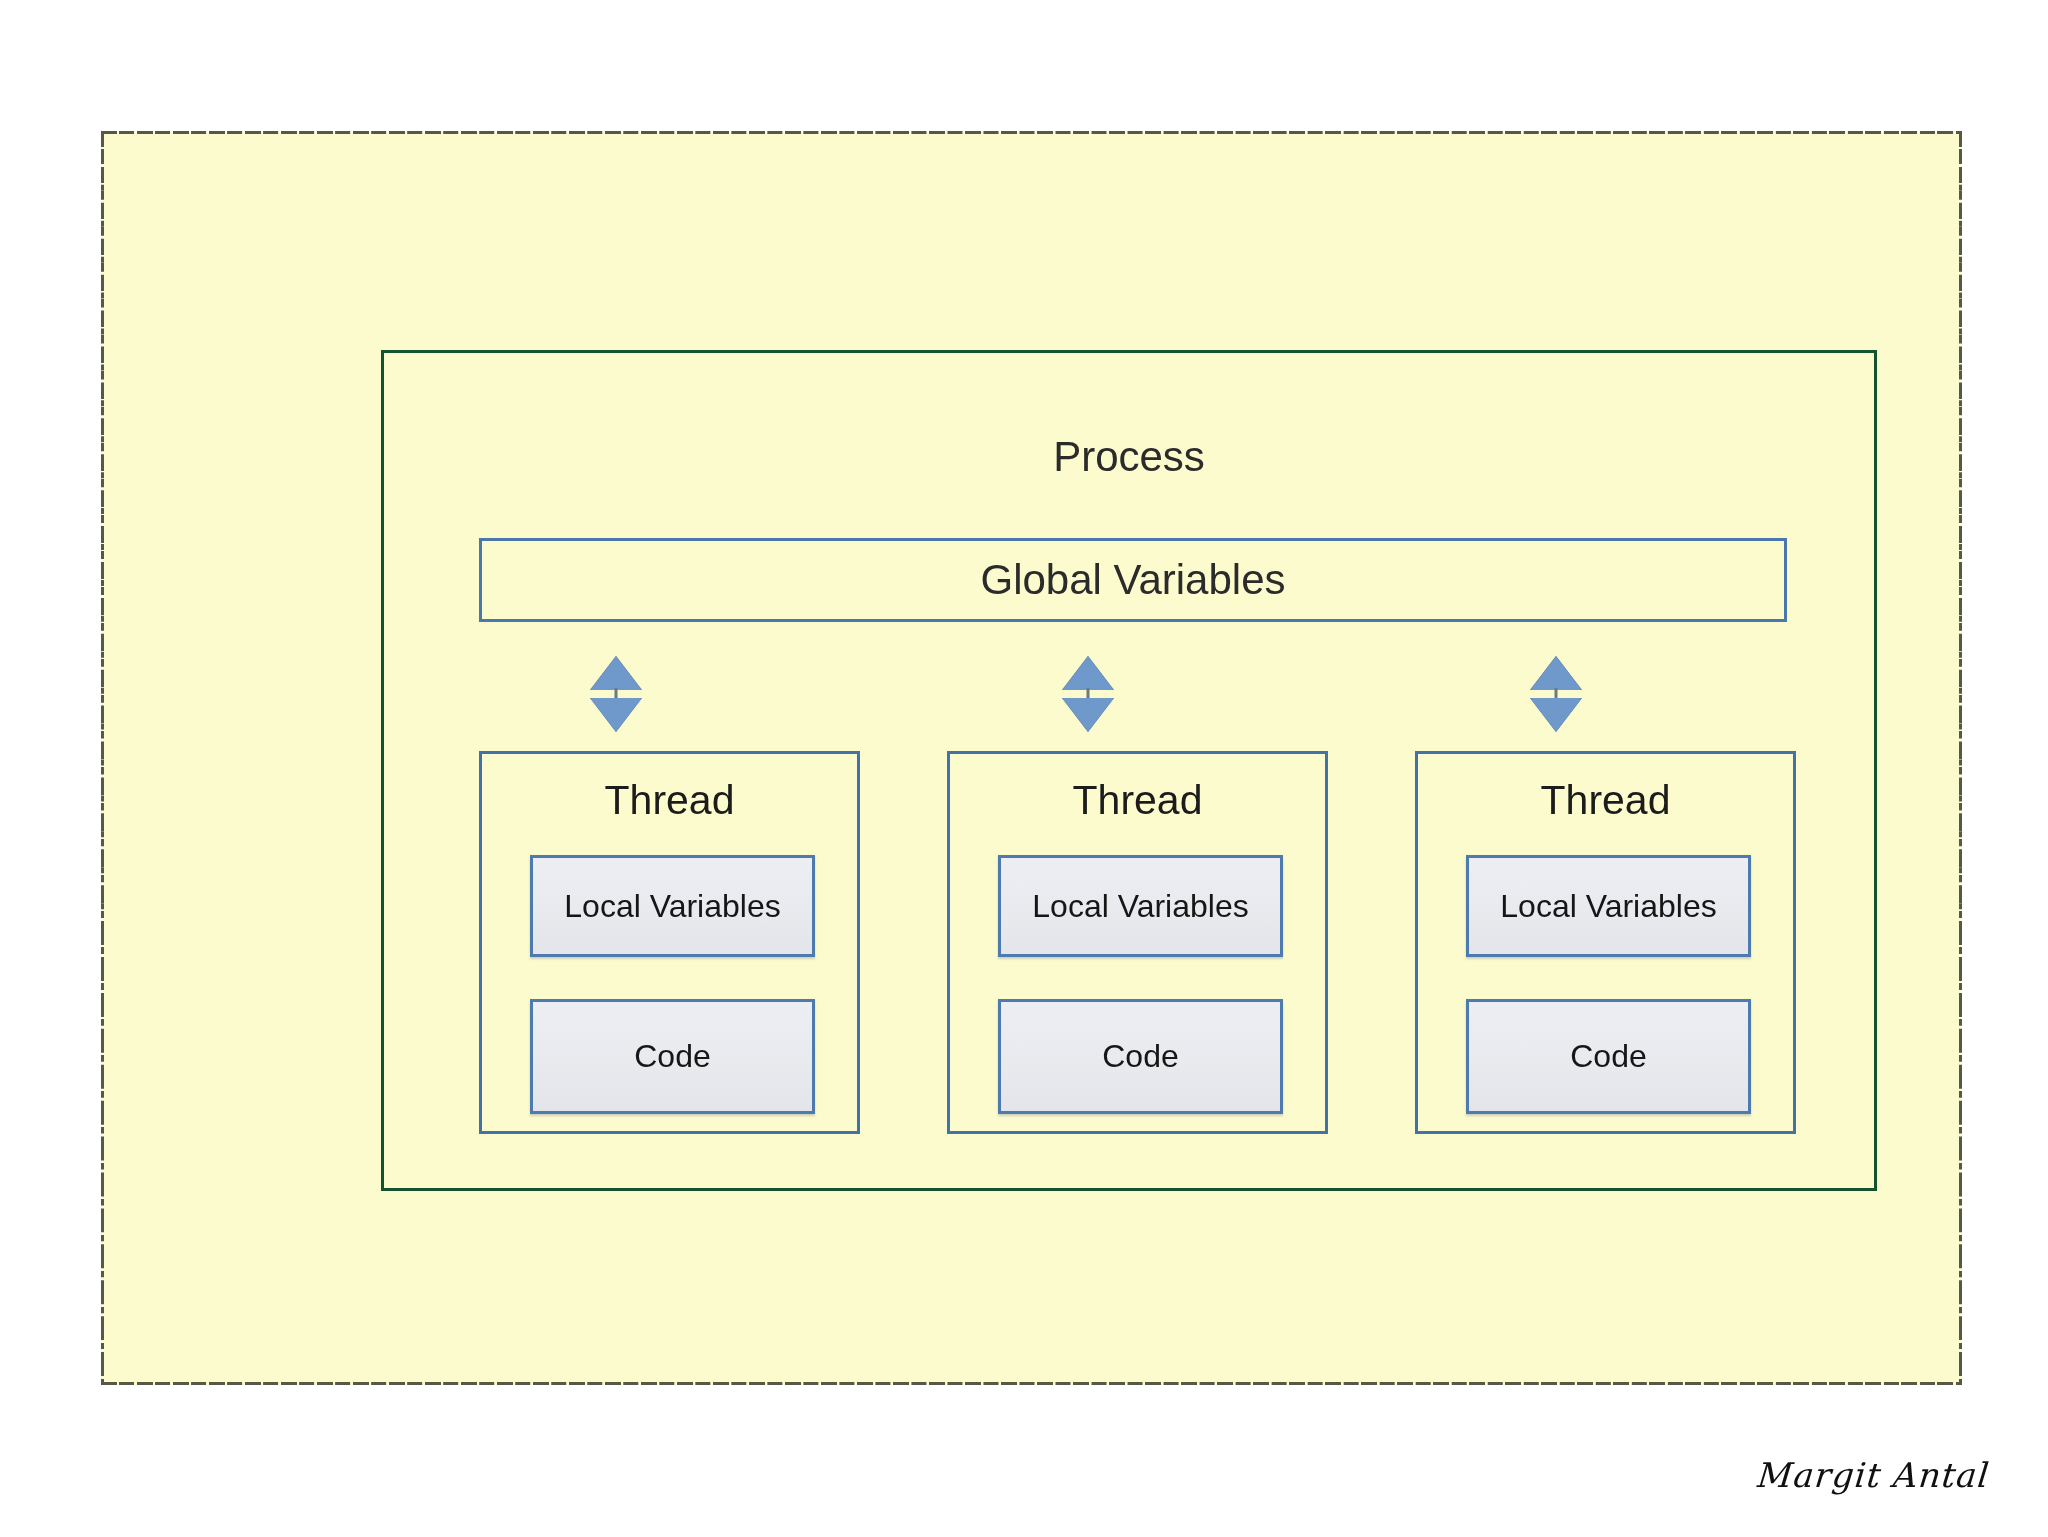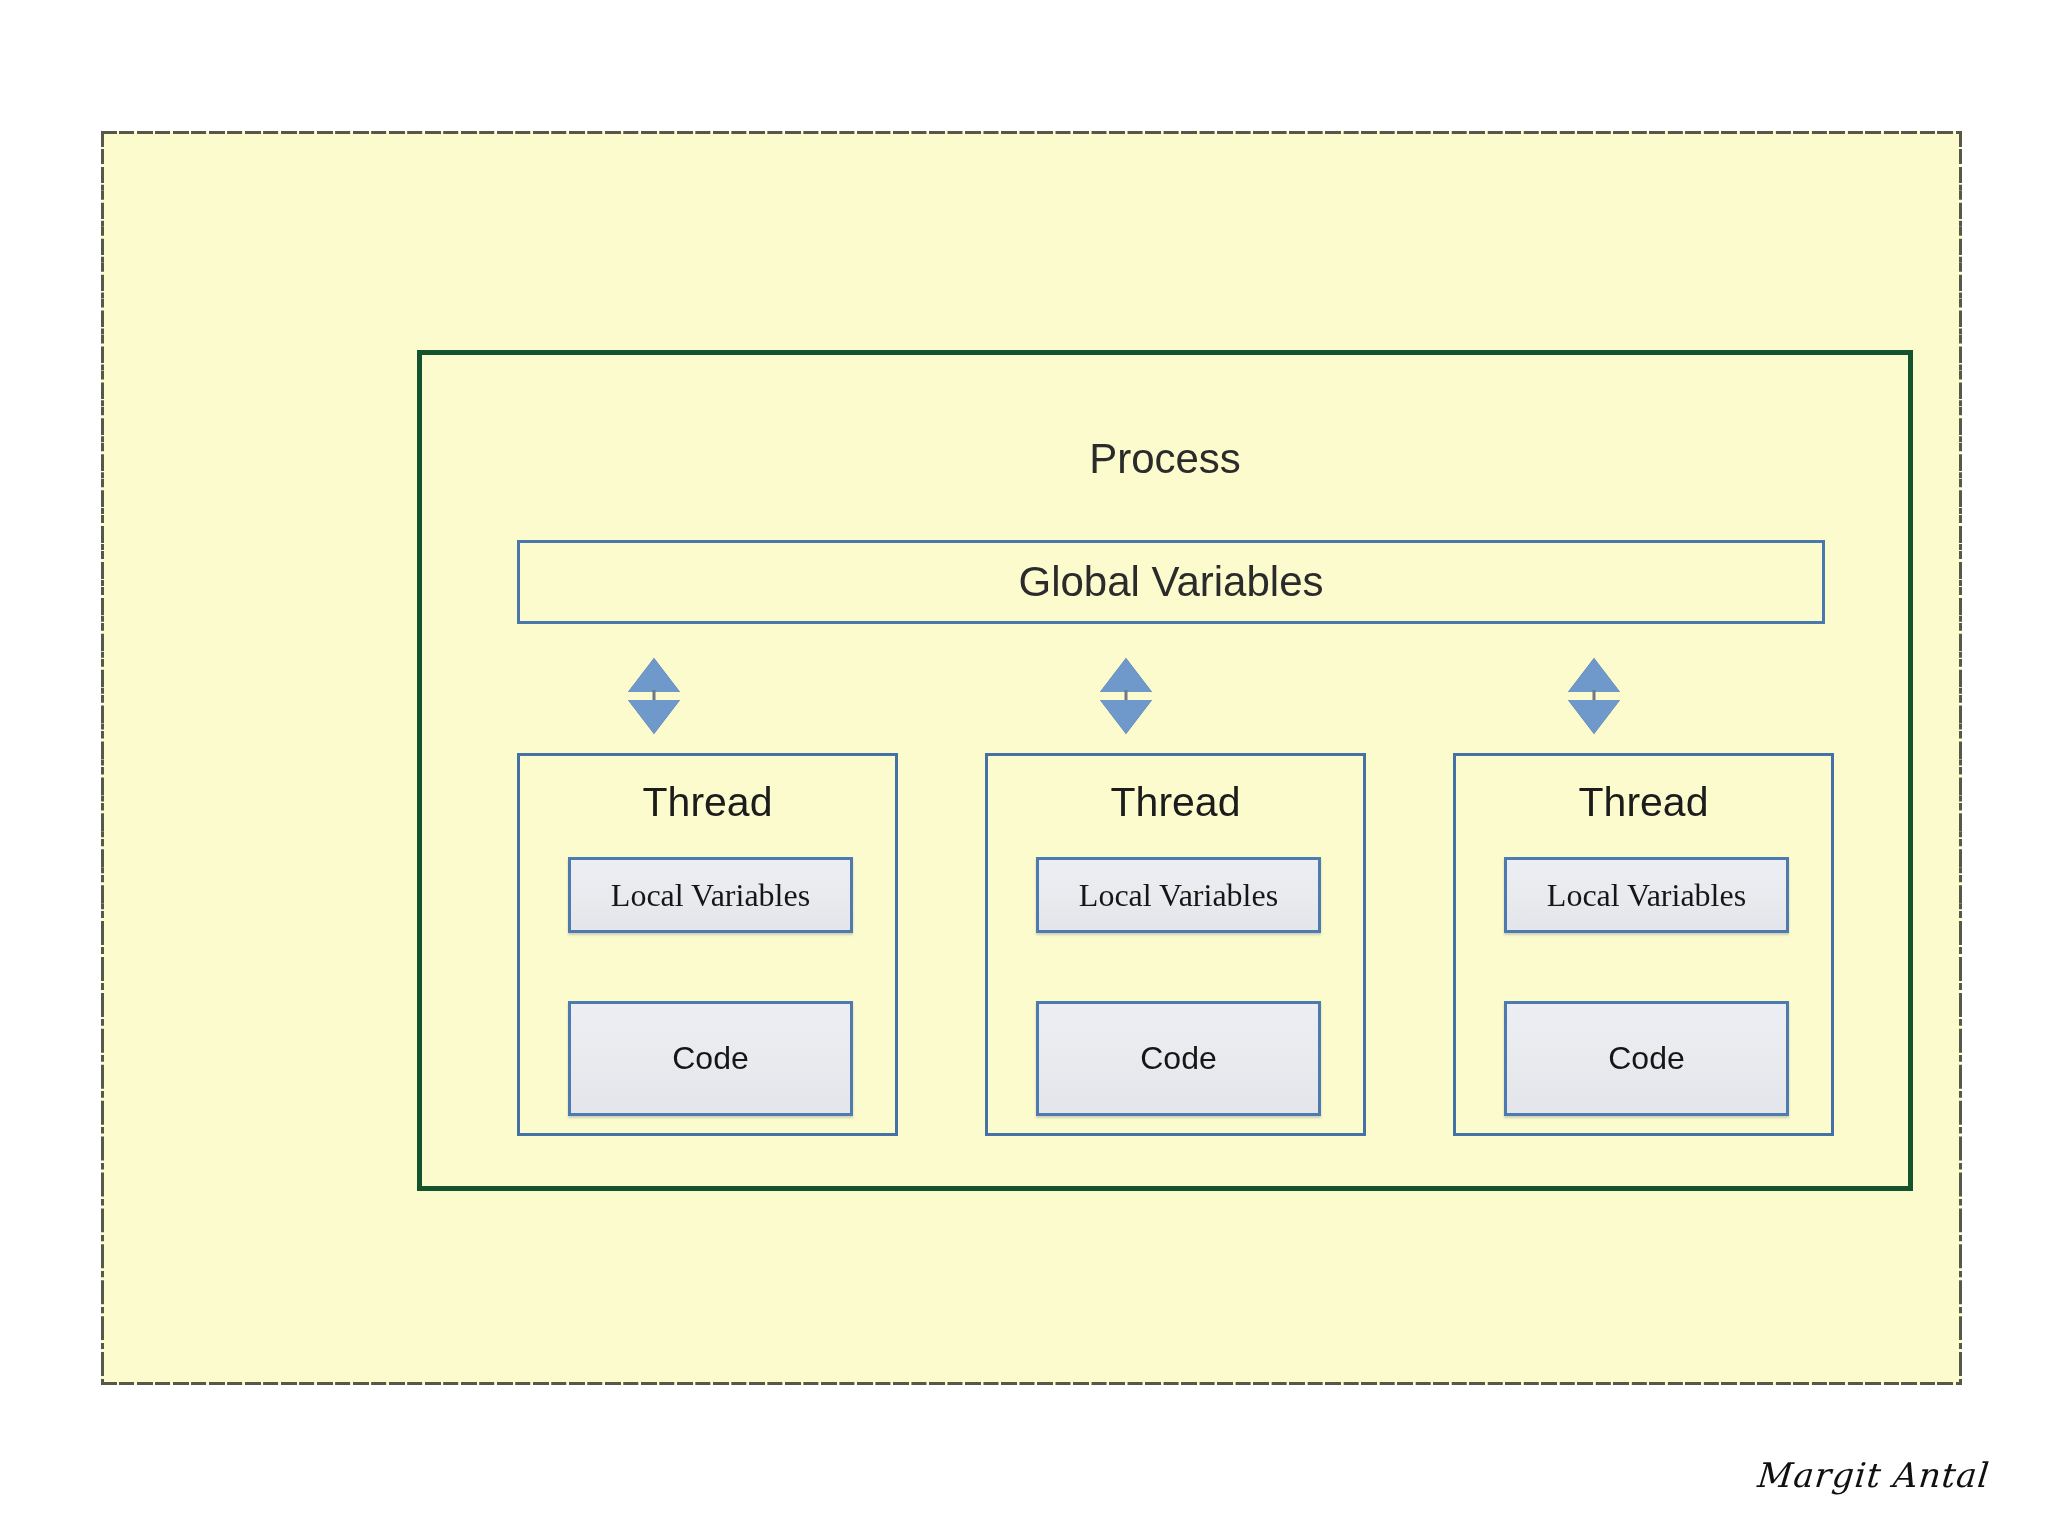--- a/index.html
+++ b/index.html
@@ -55,24 +55,23 @@
     font-family: "Liberation Sans", sans-serif;
   }
 
   
   #process-box {
     position: absolute;
     left: 277px;
     top: 216px;
     width: 1496px;
     height: 841px;
-    border: 5px solid #14532d;
+    border: 3px solid #14532d;
     box-sizing: border-box;
     background: transparent;
-    margin-left: 36px;
   }
   #process-label {
     position: absolute;
     left: 0;
     top: 80px;
     width: 100%;
     text-align: center;
     font-size: 42px;
     color: #2b2b2b;
     font-weight: normal;
@@ -165,22 +164,21 @@
     justify-content: center;
     box-shadow: 0 2px 2px rgba(120,130,150,0.35);
   }
   .inner-box span {
     font-size: 32px;
     color: #161616;
     font-weight: normal;
   }
   .local-vars-box {
     top: 101px;
-    height: 76px;
-    font-family: Liberation Serif, serif;
+    height: 102px;
   }
   .code-box {
     top: 245px;
     height: 115px;
   }
 
   
   #signature {
     position: absolute;
     right: 58px;

